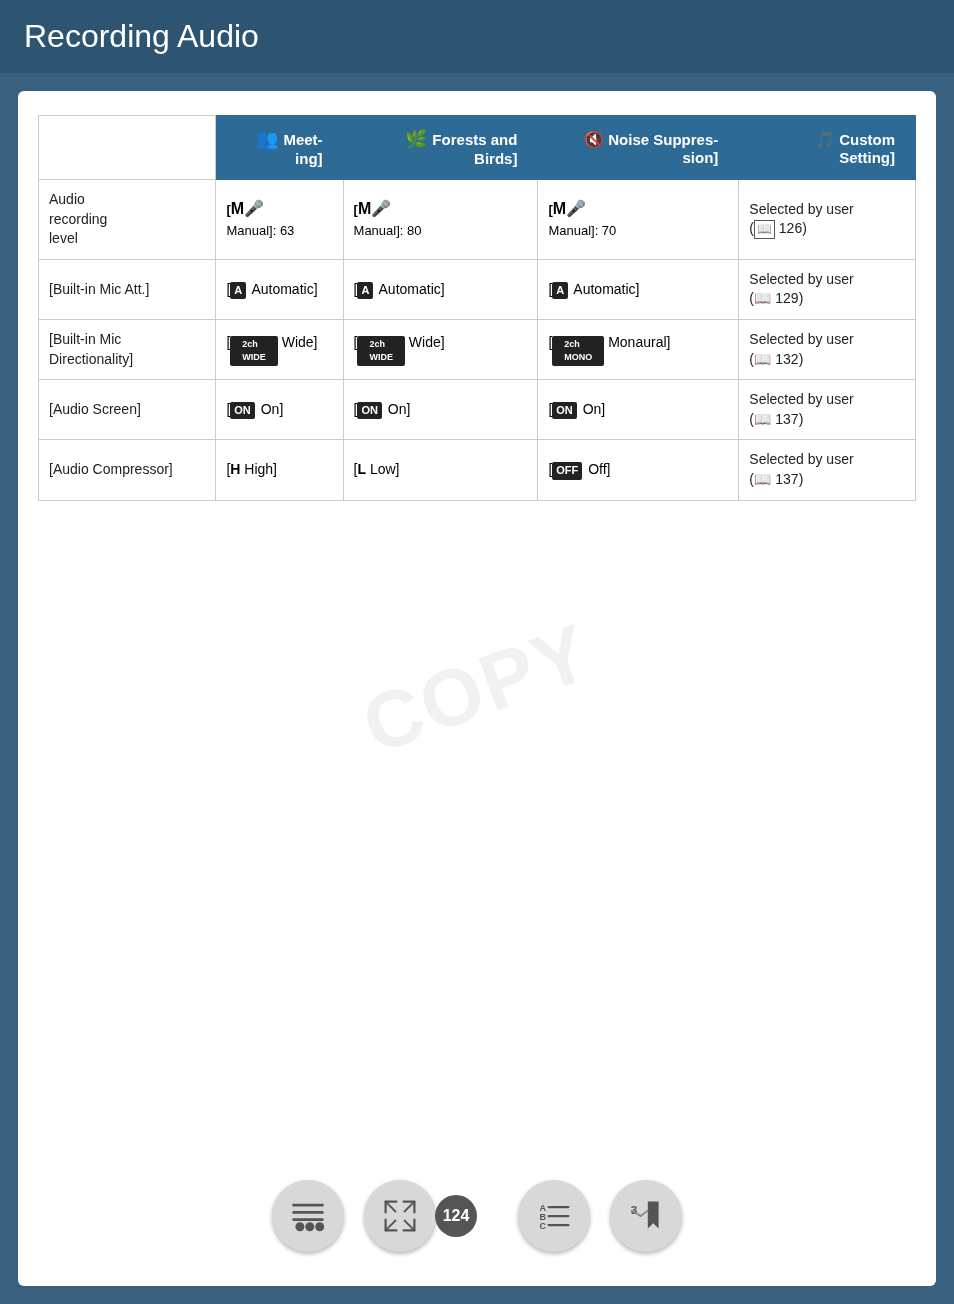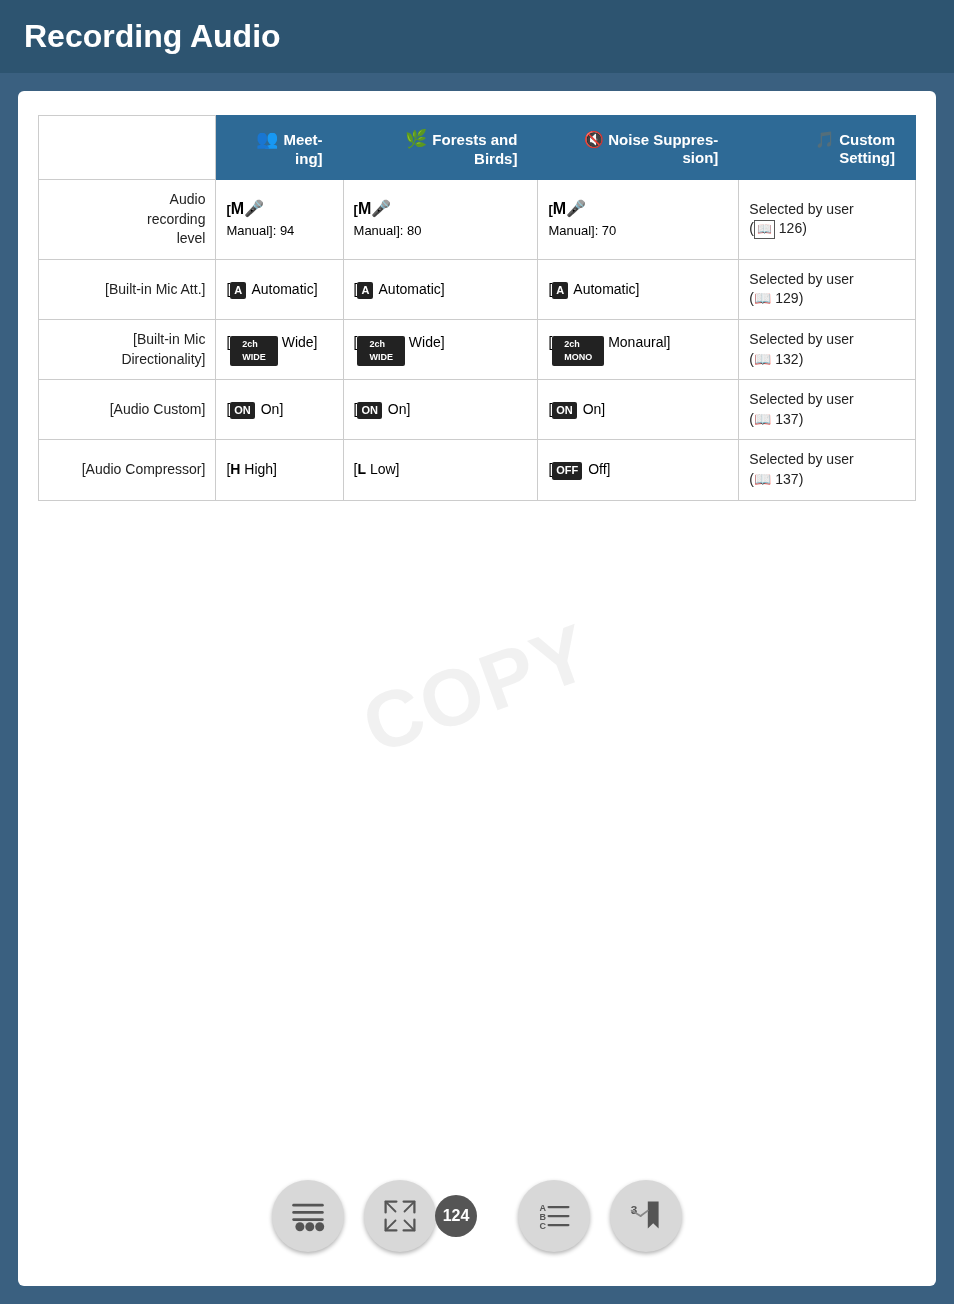--- a/index.html
+++ b/index.html
@@ -9,21 +9,21 @@
       background: #3a6080;
       font-family: Arial, sans-serif;
       display: flex;
       flex-direction: column;
     }
     .header {
       background: #2d5470;
       padding: 18px 24px;
       color: white;
       font-size: 32px;
-      font-weight: 700;
+      font-weight: 400;
     }
     .main-content {
       background: white;
       margin: 18px;
       border-radius: 6px;
       flex: 1;
       padding: 24px 20px 20px 20px;
       display: flex;
       flex-direction: column;
     }
@@ -45,21 +45,20 @@
     th:first-child {
       background: white;
       border: 1px solid #ccc;
     }
     td {
       border: 1px solid #ccc;
       padding: 10px 10px;
       vertical-align: middle;
       font-size: 14px;
       line-height: 1.4;
-      text-align: right;
     }
     td:first-child {
       font-size: 14px;
       font-weight: 400;
       color: #222;
     }
     td:not(:first-child) {
       text-align: left;
     }
     td:last-child {
@@ -168,21 +167,21 @@
           <span style="font-size:16px;">🎵</span> Custom Setting]
         </th>
       </tr>
     </thead>
     <tbody>
 
       <tr>
         <td>Audio<br>recording<br>level</td>
         <td>
           <span style="font-size:13px; font-weight:bold;">[</span><span style="font-weight:bold; font-size:16px;">M</span><span style="font-size:16px;">🎤</span><br>
-          <span style="font-size:13px;">Manual]: 94</span>
+          <span style="font-size:13px;">Manual]: 63</span>
         </td>
         <td>
           <span style="font-size:13px; font-weight:bold;">[</span><span style="font-weight:bold; font-size:16px;">M</span><span style="font-size:16px;">🎤</span><br>
           <span style="font-size:13px;">Manual]: 80</span>
         </td>
         <td>
           <span style="font-size:13px; font-weight:bold;">[</span><span style="font-weight:bold; font-size:16px;">M</span><span style="font-size:16px;">🎤</span><br>
           <span style="font-size:13px;">Manual]: 70</span>
         </td>
         <td>
@@ -224,21 +223,21 @@
           [<span class="wide-badge">
               <span style="font-size:9px;">2ch<br>MONO</span>
             </span> Monaural]
         </td>
         <td>
           Selected by user<br>(📖 132)
         </td>
       </tr>
 
       <tr>
-        <td>[Audio Custom]</td>
+        <td>[Audio Screen]</td>
         <td>
           [<span class="badge">ON</span> On]
         </td>
         <td>
           [<span class="badge">ON</span> On]
         </td>
         <td>
           [<span class="badge">ON</span> On]
         </td>
         <td>

